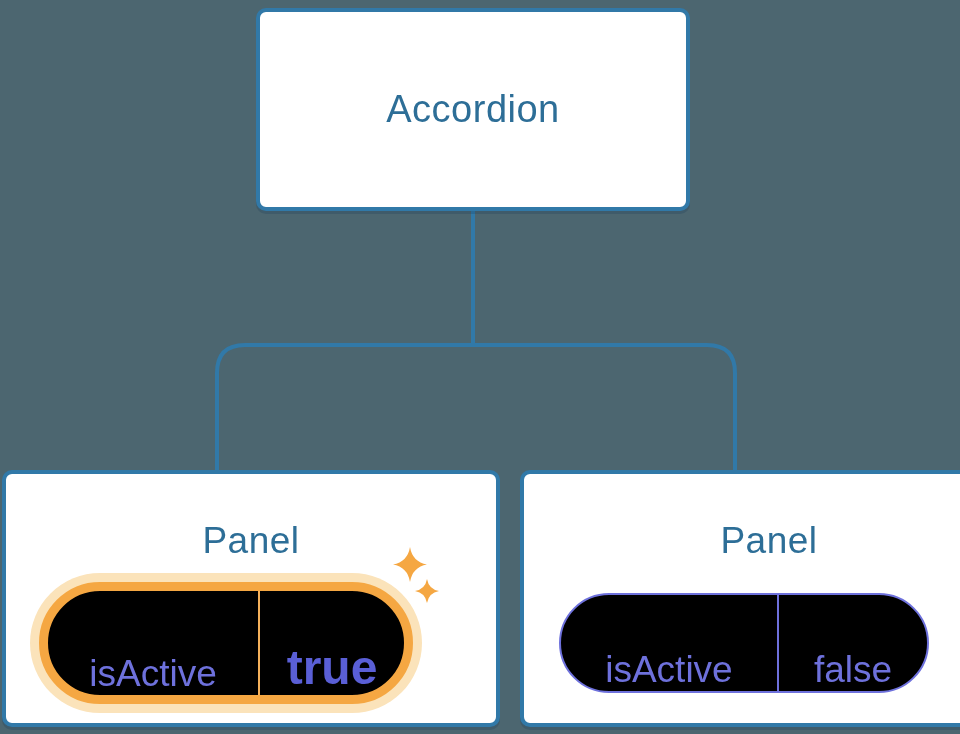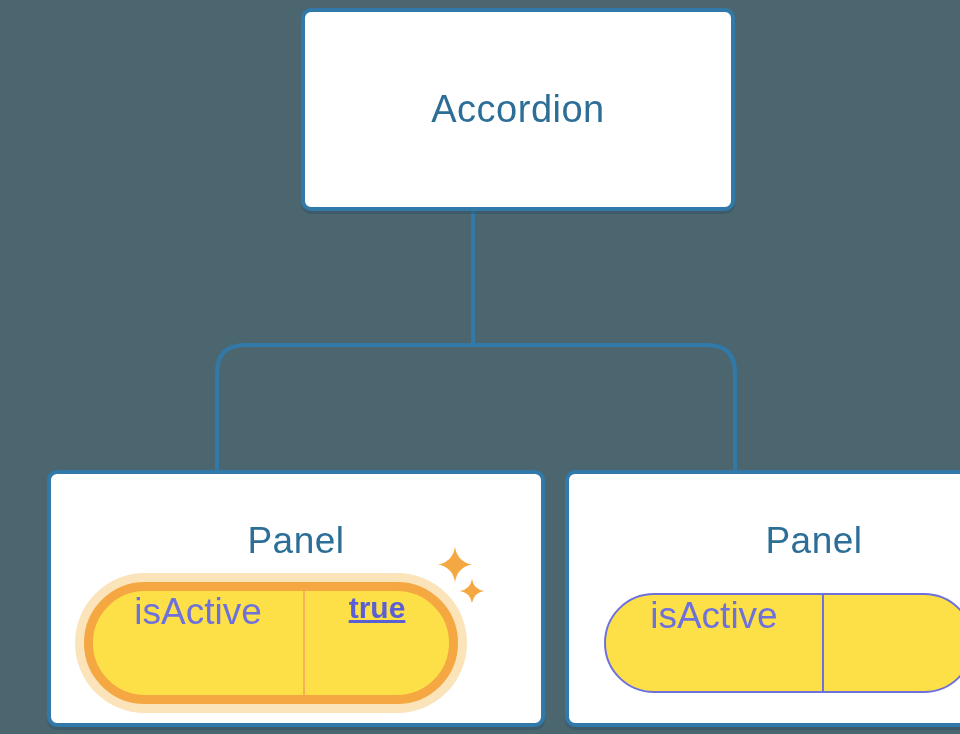--- a/index.html
+++ b/index.html
@@ -11,21 +11,20 @@
     overflow: hidden;
     font-family: "Liberation Sans", sans-serif;
   }
   .node {
     position: absolute;
     background: var(--node-background, #fff);
     border: 4px solid var(--node-border, #3179A8);
     border-radius: 10px;
     box-shadow: 0 3px 0 rgba(25, 60, 88, 0.25);
     box-sizing: border-box;
-    margin-left: 45px;
   }
   .root-node {
     left: 256px; top: 8px;
     width: 434px; height: 203px;
     display: flex; align-items: center; justify-content: center;
   }
   .root-label {
     color: var(--node-text, #2D6E97);
     font-size: 38px;
     letter-spacing: 0.5px;
@@ -51,24 +50,24 @@
     left: 0; top: 46px;
     width: 100%;
     text-align: center;
     color: var(--node-text, #2D6E97);
     font-size: 37px;
     letter-spacing: 0.5px;
   }
   .state-pill {
     position: absolute;
     box-sizing: border-box;
-    background: #fde047;
+    background: #000000;
     border-radius: 999px;
     display: flex;
-    align-items: flex-start;
+    align-items: flex-end;
     overflow: hidden;
   }
   .pill-active {
     left: 33px; top: 108px;
     width: 374px; height: 122px;
     border: 9px solid var(--highlight-orange, #F5A742);
     box-shadow: 0 0 0 9px var(--highlight-glow, #FBE3BA);
   }
   .pill-inactive {
     left: 35px; top: 119px;
@@ -79,23 +78,22 @@
     display: flex;
     align-items: center;
     justify-content: center;
     font-size: 37px;
     color: var(--state-purple, #6E71DC);
   }
   .cell-key { flex: 0 0 59%; }
   .cell-value { flex: 1 1 auto; }
   .pill-active .cell-value {
     font-weight: 700;
-    font-size: 30px;
+    font-size: 48px;
     color: var(--state-value-bold, #5A5FD6);
-    text-decoration: underline;
   }
   .divider {
     width: 2px;
     align-self: stretch;
   }
   .divider-orange { background: var(--highlight-divider, #F5B05A); }
   .divider-purple { background: var(--state-purple, #6E71DC); }
   .sparkles {
     position: absolute;
     left: 376px; top: 72px;
@@ -130,16 +128,17 @@
       <path fill="currentColor" d="M45 33 Q46.8 43.2 57 45 Q46.8 46.8 45 57 Q43.2 46.8 33 45 Q43.2 43.2 45 33 Z"></path>
     </svg>
   </div>
 
   <div class="node panel-node panel-right">
     <div class="panel-title">Panel</div>
 
     <div class="state-pill pill-inactive">
       <div class="pill-cell cell-key">isActive</div>
       <div class="divider divider-purple"></div>
+      <div class="pill-cell cell-value">false</div>
     </div>
   </div>
 
 </div>
 
 </body></html>

